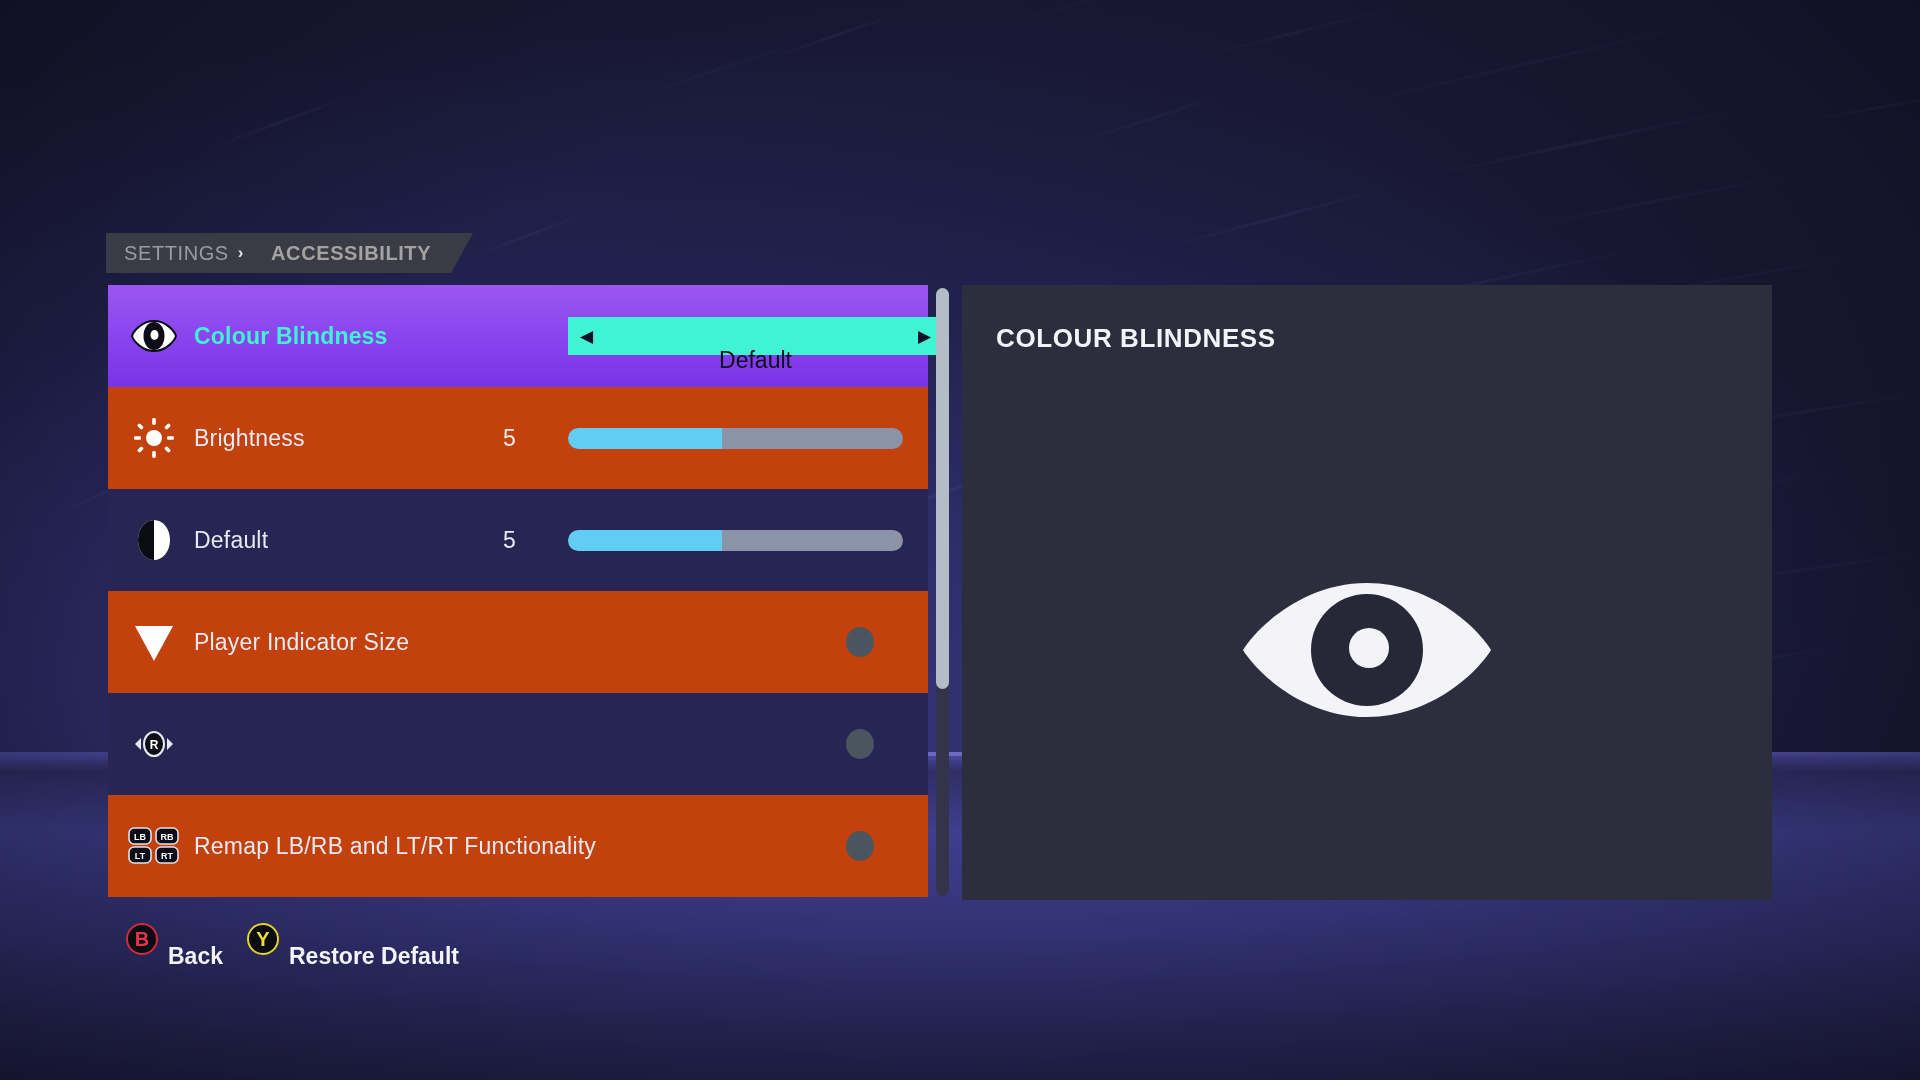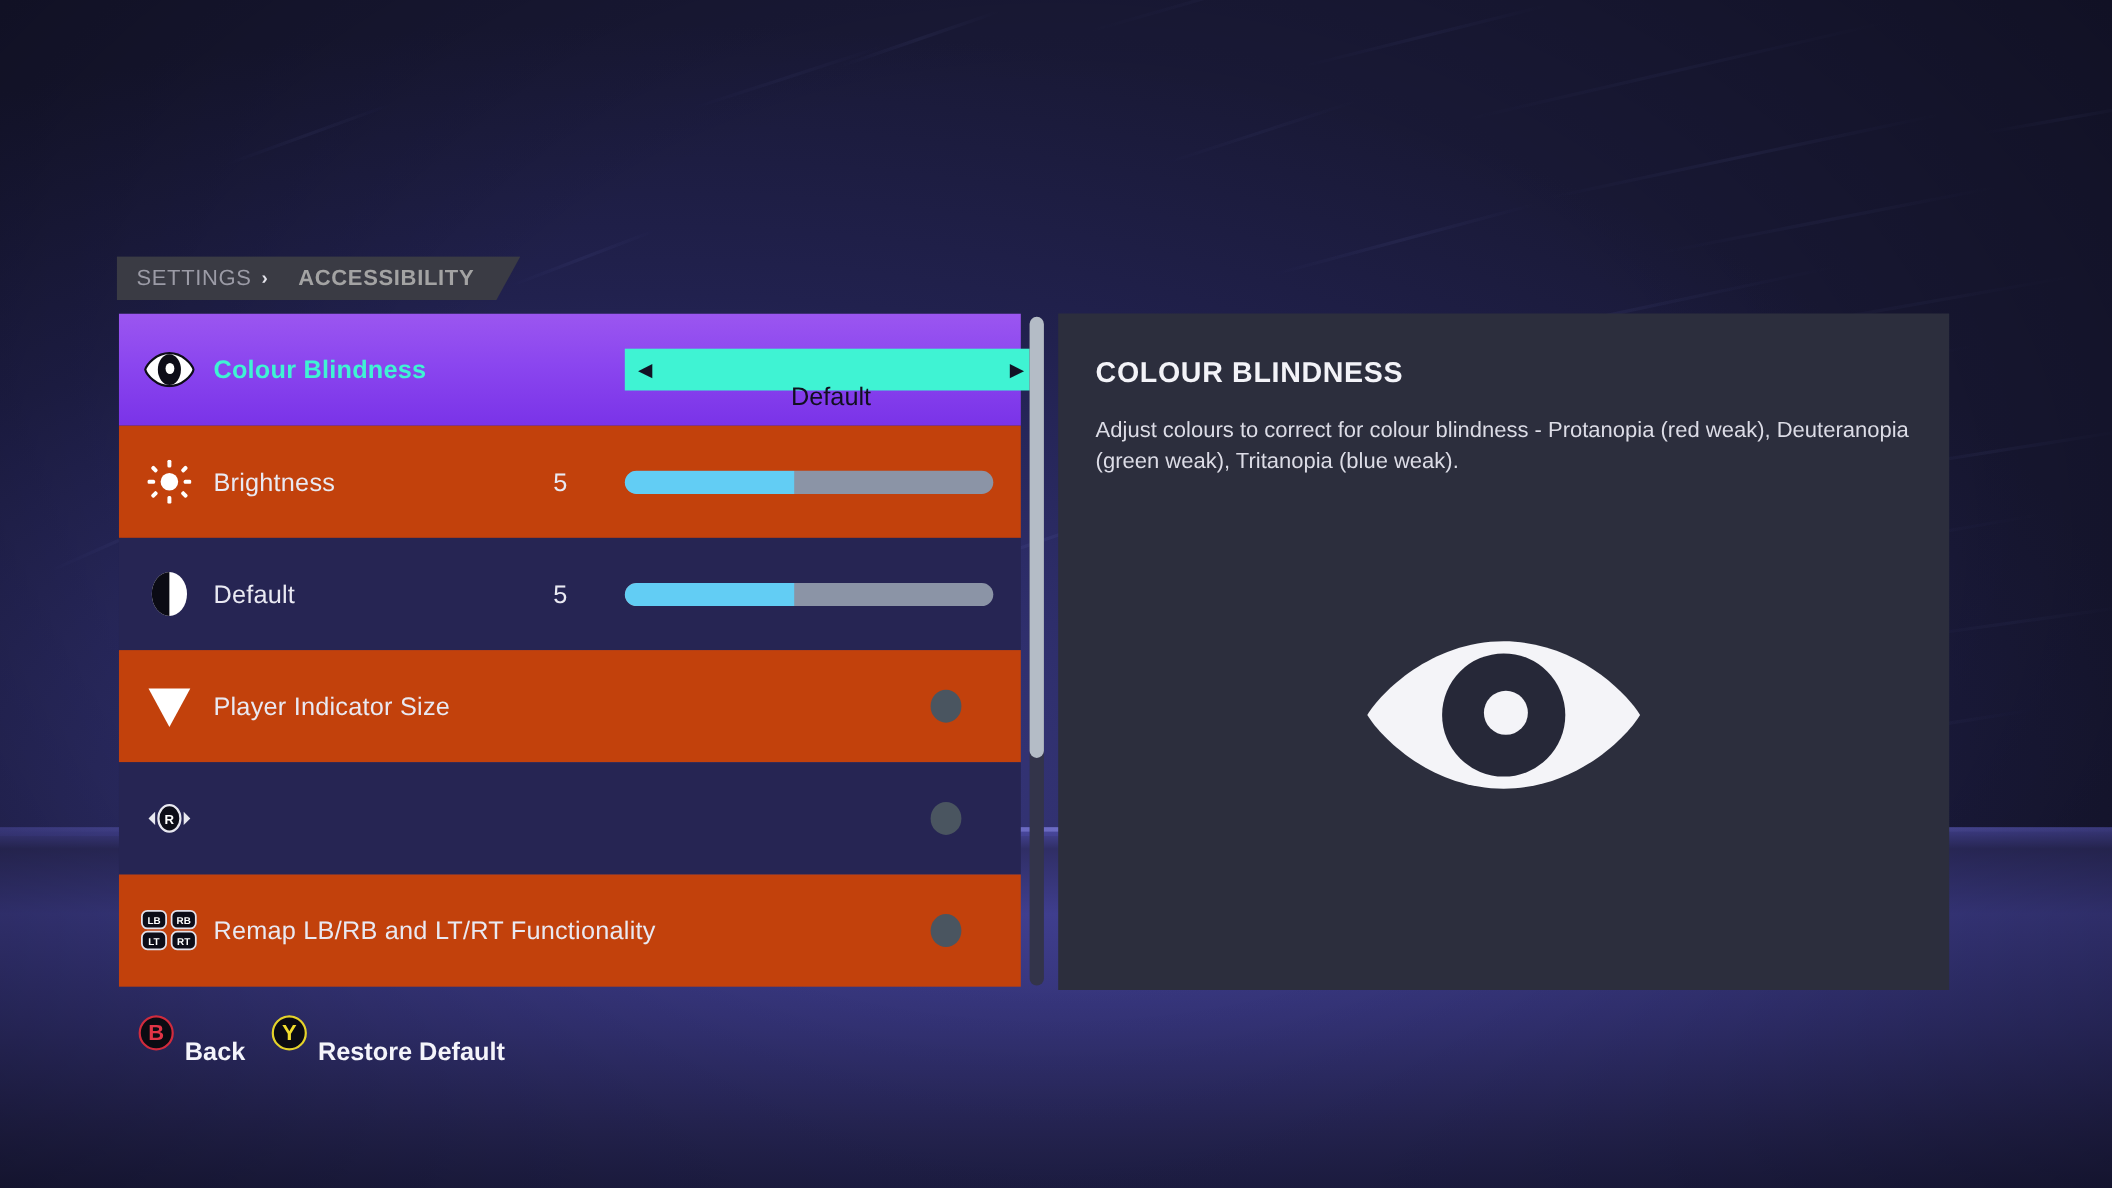--- a/index.html
+++ b/index.html
@@ -280,21 +280,20 @@
         <div class="toggle-dot"></div>
       </div>
     </div>
 </div>
 <div class="scroll-track">
   <div class="scroll-thumb" id="scroll-thumb" style="height: 401.28px;"></div>
 </div>
 
 <div class="desc-panel">
   <div class="desc-title">COLOUR BLINDNESS</div>
-  <div class="desc-body">Adjust colours to correct for colour blindness - Protanopia (red weak), Deuteranopia (green weak), Tritanopia (blue weak).</div>
   <div class="desc-art">
     <svg width="260" height="150" viewBox="0 0 260 150">
       <path d="M130 8 C 196 8 242 55 254 75 C 242 95 196 142 130 142 C 64 142 18 95 6 75 C 18 55 64 8 130 8 Z" fill="#f4f4f8"></path>
       <circle cx="130" cy="75" r="56" fill="#262838"></circle>
       <circle cx="132" cy="73" r="20" fill="#f4f4f8"></circle>
     </svg>
   </div>
 </div>
 
 <div class="footer">

